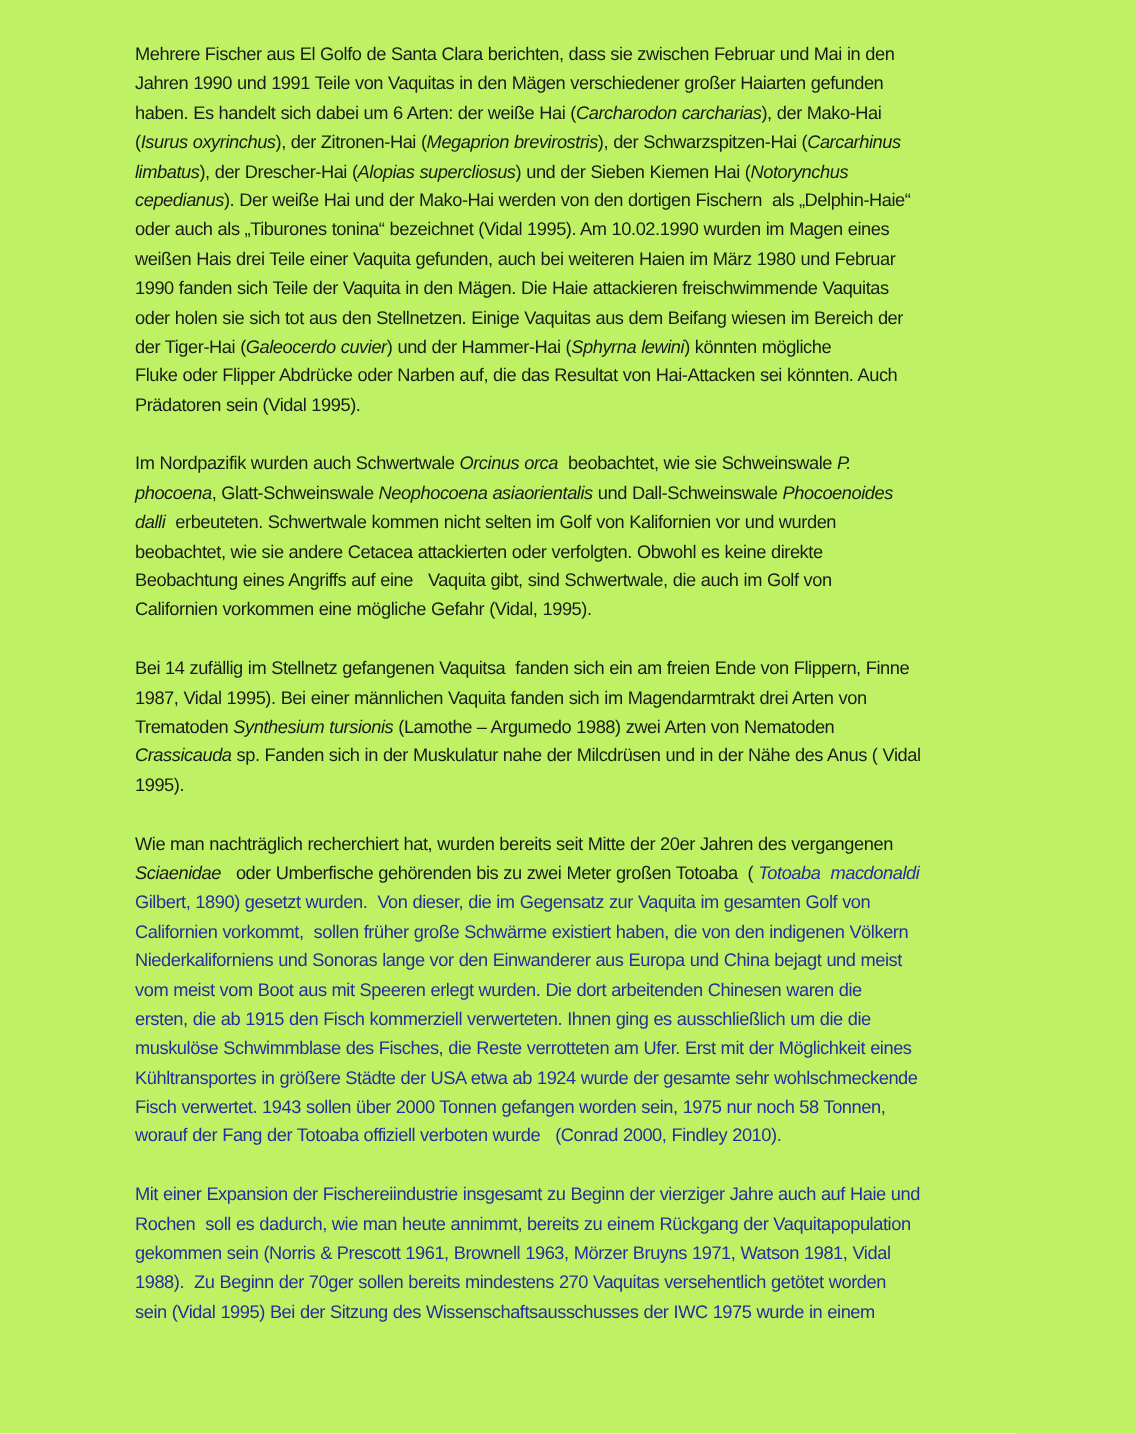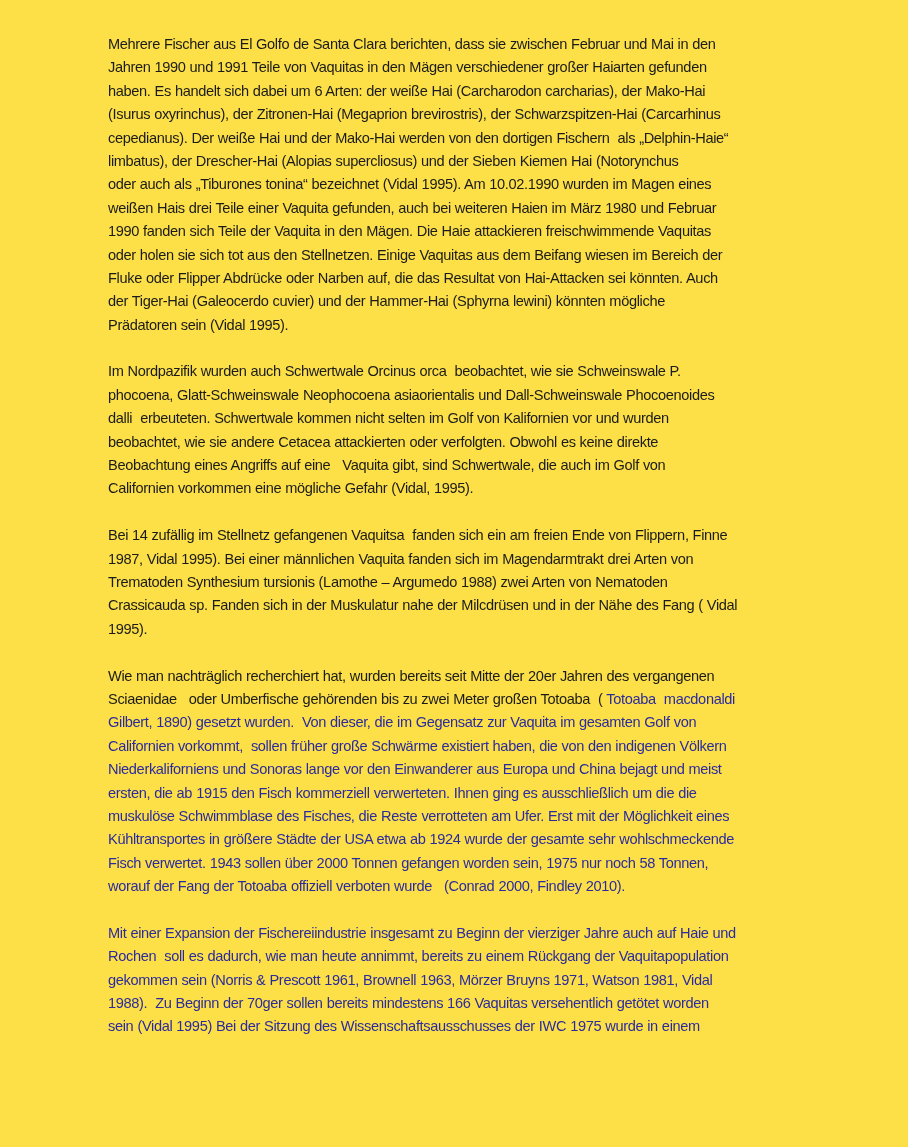--- a/index.html
+++ b/index.html
@@ -1,81 +1,82 @@
 <!DOCTYPE html>
 <html><head>
 <meta charset="utf-8">
 <style>
   html, body { margin: 0; padding: 0; background: #ffffff; }
   body { width: 908px; height: 1147px; overflow: hidden; position: relative; }
   .page {
-    position: absolute; left: 0; top: 0; width: 908px; height: 1147px; background: #fde047;
+    position: absolute; left: 0; top: 0; width: 908px; height: 1147px; background: #bef264;
   }
   .content {
     position: absolute; left: 108px; top: 33px; width: 700px;
     font-family: "Liberation Sans", sans-serif;
     font-size: 14.6px;
     letter-spacing: -0.35px;
     word-spacing: 0.3px;
     color: #1b1b1b;
   }
   .para { margin: 0 0 23.4px 0; }
   .line { height: 23.4px; line-height: 23.4px; white-space: pre; }
   .seg { }
-  .seg.i { }
+  .seg.i { font-style: italic; }
   .seg.blue { color: #2b2b9e; text-align: right; }
 </style>
 </head>
 <body>
 
 <div class="page">
   <div class="content" id="content">
       <div class="para">
         <div class="line"><span class="seg">Mehrere Fischer aus El Golfo de Santa Clara berichten, dass sie zwischen Februar und Mai in den</span></div>
         <div class="line"><span class="seg">Jahren 1990 und 1991 Teile von Vaquitas in den Mägen verschiedener großer Haiarten gefunden</span></div>
         <div class="line"><span class="seg">haben. Es handelt sich dabei um 6 Arten: der weiße Hai (</span><span class="seg i">Carcharodon carcharias</span><span class="seg">), der Mako-Hai</span></div>
         <div class="line"><span class="seg">(</span><span class="seg i">Isurus oxyrinchus</span><span class="seg">), der Zitronen-Hai (</span><span class="seg i">Megaprion brevirostris</span><span class="seg">), der Schwarzspitzen-Hai (</span><span class="seg i">Carcarhinus</span></div>
+        <div class="line"><span class="seg i">limbatus</span><span class="seg">), der Drescher-Hai (</span><span class="seg i">Alopias supercliosus</span><span class="seg">) und der Sieben Kiemen Hai (</span><span class="seg i">Notorynchus</span></div>
         <div class="line"><span class="seg i">cepedianus</span><span class="seg">). Der weiße Hai und der Mako-Hai werden von den dortigen Fischern  als „Delphin-Haie“</span></div>
-        <div class="line"><span class="seg i">limbatus</span><span class="seg">), der Drescher-Hai (</span><span class="seg i">Alopias supercliosus</span><span class="seg">) und der Sieben Kiemen Hai (</span><span class="seg i">Notorynchus</span></div>
         <div class="line"><span class="seg">oder auch als „Tiburones tonina“ bezeichnet (Vidal 1995). Am 10.02.1990 wurden im Magen eines</span></div>
         <div class="line"><span class="seg">weißen Hais drei Teile einer Vaquita gefunden, auch bei weiteren Haien im März 1980 und Februar</span></div>
         <div class="line"><span class="seg">1990 fanden sich Teile der Vaquita in den Mägen. Die Haie attackieren freischwimmende Vaquitas</span></div>
         <div class="line"><span class="seg">oder holen sie sich tot aus den Stellnetzen. Einige Vaquitas aus dem Beifang wiesen im Bereich der</span></div>
+        <div class="line"><span class="seg">der Tiger-Hai (</span><span class="seg i">Galeocerdo cuvier</span><span class="seg">) und der Hammer-Hai (</span><span class="seg i">Sphyrna lewini</span><span class="seg">) könnten mögliche</span></div>
         <div class="line"><span class="seg">Fluke oder Flipper Abdrücke oder Narben auf, die das Resultat von Hai-Attacken sei könnten. Auch</span></div>
-        <div class="line"><span class="seg">der Tiger-Hai (</span><span class="seg i">Galeocerdo cuvier</span><span class="seg">) und der Hammer-Hai (</span><span class="seg i">Sphyrna lewini</span><span class="seg">) könnten mögliche</span></div>
         <div class="line"><span class="seg">Prädatoren sein (Vidal 1995).</span></div>
       </div>
       <div class="para">
         <div class="line"><span class="seg">Im Nordpazifik wurden auch Schwertwale </span><span class="seg i">Orcinus orca</span><span class="seg">  beobachtet, wie sie Schweinswale </span><span class="seg i">P.</span></div>
         <div class="line"><span class="seg i">phocoena</span><span class="seg">, Glatt-Schweinswale </span><span class="seg i">Neophocoena asiaorientalis</span><span class="seg"> und Dall-Schweinswale </span><span class="seg i">Phocoenoides</span></div>
         <div class="line"><span class="seg i">dalli</span><span class="seg">  erbeuteten. Schwertwale kommen nicht selten im Golf von Kalifornien vor und wurden</span></div>
         <div class="line"><span class="seg">beobachtet, wie sie andere Cetacea attackierten oder verfolgten. Obwohl es keine direkte</span></div>
         <div class="line"><span class="seg">Beobachtung eines Angriffs auf eine   Vaquita gibt, sind Schwertwale, die auch im Golf von</span></div>
         <div class="line"><span class="seg">Californien vorkommen eine mögliche Gefahr (Vidal, 1995).</span></div>
       </div>
       <div class="para">
         <div class="line"><span class="seg">Bei 14 zufällig im Stellnetz gefangenen Vaquitsa  fanden sich ein am freien Ende von Flippern, Finne</span></div>
         <div class="line"><span class="seg">1987, Vidal 1995). Bei einer männlichen Vaquita fanden sich im Magendarmtrakt drei Arten von</span></div>
         <div class="line"><span class="seg">Trematoden </span><span class="seg i">Synthesium tursionis</span><span class="seg"> (Lamothe – Argumedo 1988) zwei Arten von Nematoden</span></div>
-        <div class="line"><span class="seg i">Crassicauda</span><span class="seg"> sp. Fanden sich in der Muskulatur nahe der Milcdrüsen und in der Nähe des Fang ( Vidal</span></div>
+        <div class="line"><span class="seg i">Crassicauda</span><span class="seg"> sp. Fanden sich in der Muskulatur nahe der Milcdrüsen und in der Nähe des Anus ( Vidal</span></div>
         <div class="line"><span class="seg">1995).</span></div>
       </div>
       <div class="para">
         <div class="line"><span class="seg">Wie man nachträglich recherchiert hat, wurden bereits seit Mitte der 20er Jahren des vergangenen</span></div>
         <div class="line"><span class="seg i">Sciaenidae</span><span class="seg">   oder Umberfische gehörenden bis zu zwei Meter großen Totoaba  ( </span><span class="seg i blue">Totoaba  macdonaldi</span></div>
         <div class="line"><span class="seg blue">Gilbert, 1890) gesetzt wurden.  Von dieser, die im Gegensatz zur Vaquita im gesamten Golf von</span></div>
         <div class="line"><span class="seg blue">Californien vorkommt,  sollen früher große Schwärme existiert haben, die von den indigenen Völkern</span></div>
         <div class="line"><span class="seg blue">Niederkaliforniens und Sonoras lange vor den Einwanderer aus Europa und China bejagt und meist</span></div>
+        <div class="line"><span class="seg blue">vom meist vom Boot aus mit Speeren erlegt wurden. Die dort arbeitenden Chinesen waren die</span></div>
         <div class="line"><span class="seg blue">ersten, die ab 1915 den Fisch kommerziell verwerteten. Ihnen ging es ausschließlich um die die</span></div>
         <div class="line"><span class="seg blue">muskulöse Schwimmblase des Fisches, die Reste verrotteten am Ufer. Erst mit der Möglichkeit eines</span></div>
         <div class="line"><span class="seg blue">Kühltransportes in größere Städte der USA etwa ab 1924 wurde der gesamte sehr wohlschmeckende</span></div>
         <div class="line"><span class="seg blue">Fisch verwertet. 1943 sollen über 2000 Tonnen gefangen worden sein, 1975 nur noch 58 Tonnen,</span></div>
         <div class="line"><span class="seg blue">worauf der Fang der Totoaba offiziell verboten wurde   (Conrad 2000, Findley 2010).</span></div>
       </div>
       <div class="para">
         <div class="line"><span class="seg blue">Mit einer Expansion der Fischereiindustrie insgesamt zu Beginn der vierziger Jahre auch auf Haie und</span></div>
         <div class="line"><span class="seg blue">Rochen  soll es dadurch, wie man heute annimmt, bereits zu einem Rückgang der Vaquitapopulation</span></div>
         <div class="line"><span class="seg blue">gekommen sein (Norris &amp; Prescott 1961, Brownell 1963, Mörzer Bruyns 1971, Watson 1981, Vidal</span></div>
-        <div class="line"><span class="seg blue">1988).  Zu Beginn der 70ger sollen bereits mindestens 166 Vaquitas versehentlich getötet worden</span></div>
+        <div class="line"><span class="seg blue">1988).  Zu Beginn der 70ger sollen bereits mindestens 270 Vaquitas versehentlich getötet worden</span></div>
         <div class="line"><span class="seg blue">sein (Vidal 1995) Bei der Sitzung des Wissenschaftsausschusses der IWC 1975 wurde in einem</span></div>
       </div>
     </div>
 </div>
 
 </body></html>

